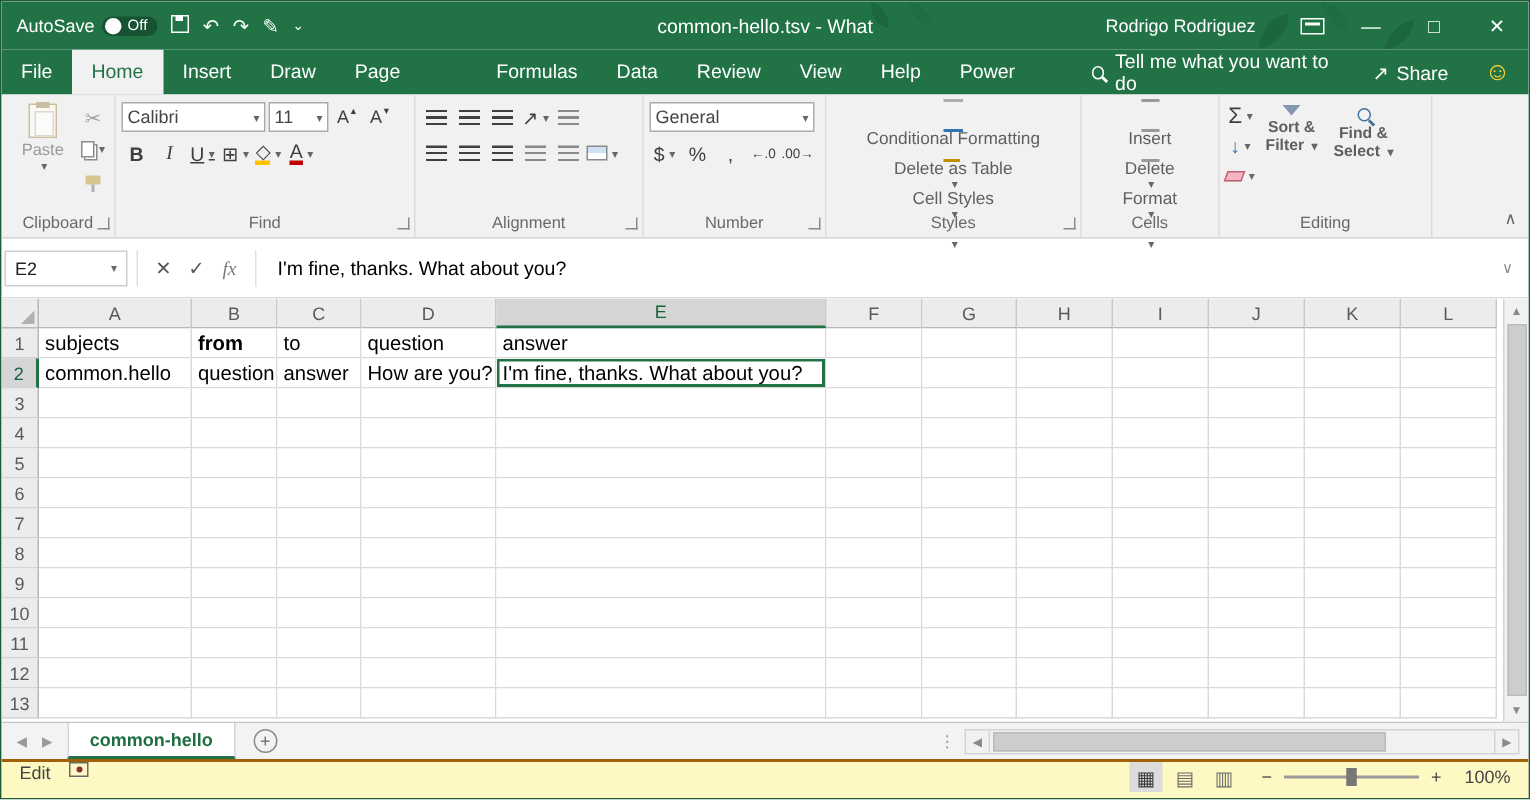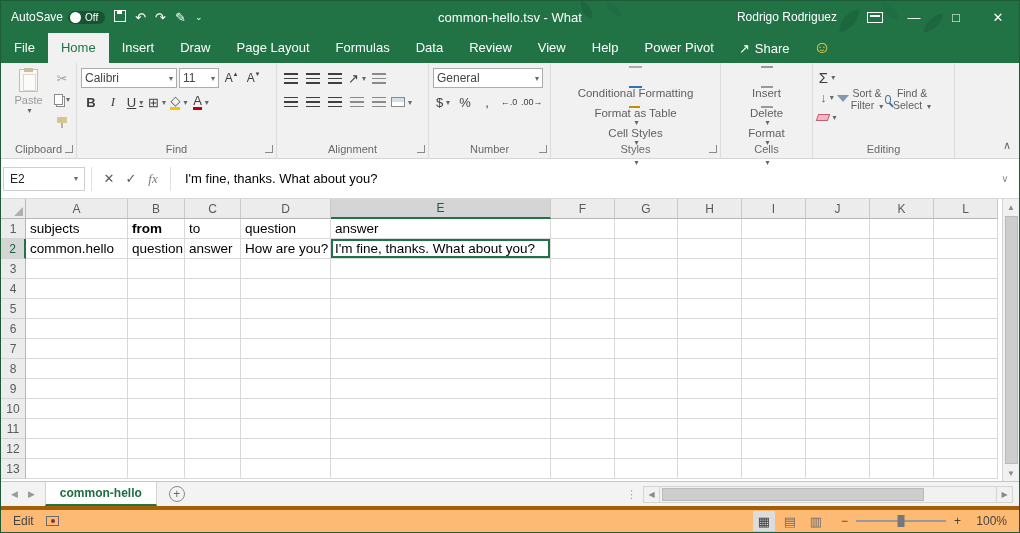--- a/index.html
+++ b/index.html
@@ -60,21 +60,21 @@
   .i-bars.lite { background: repeating-linear-gradient(to bottom, #8a8a8a 0 1.5px, transparent 1.5px 4.5px); }
   .i-merge { width: 14px; height: 10px; border: 1px solid #8a8a8a; background: linear-gradient(to bottom, #cfe0f0 50%, #fff 50%); display: inline-block; }
   .numtiny { font-size: 9px; color: #3f3f3f; letter-spacing: 0; }
   .stybtn { display: flex; align-items: center; gap: 19px; height: 20px; font-size: 11.5px; color: #5f5f5f; padding: 0 3px; flex-direction: column; }
   .i-cf { width: 13px; height: 13px; border: 1px solid #adadad; background: linear-gradient(180deg, #f4b183 0 33%, #9dc3e6 33% 66%, #c5e0b4 66%); }
   .i-ft { width: 13px; height: 13px; border: 1px solid #2e75b6; background: linear-gradient(#bdd7ee 4px, #fff 4px); }
   .i-cs { width: 11px; height: 11px; background: #ffe699; border: 1px solid #bf9000; box-shadow: 3px 3px 0 -1px #9dc3e6; margin-right: 3px; }
   .i-ins { width: 12px; height: 12px; border: 1px solid #9a9a9a; background: linear-gradient(#e2efda 50%, #fff 50%); }
   .i-del { width: 12px; height: 12px; border: 1px solid #9a9a9a; background: linear-gradient(#fbe5e5 50%, #fff 50%); }
   .i-fmt { width: 12px; height: 12px; border: 1px solid #9a9a9a; background: repeating-linear-gradient(to bottom, #d9d9d9 0 3px, #fff 3px 6px); }
-  .bigbtn { width: 48px; display: flex; align-items: center; padding-top: 4px; color: #5f5f5f; }
+  .bigbtn { width: 48px; display: flex; flex-direction: column; align-items: center; padding-top: 4px; color: #5f5f5f; font-weight: bold; }
   .bigbtn .blabel { font-size: 10.5px; text-align: center; line-height: 1.1; margin-top: 3px; }
   .i-funnel { width: 0; height: 0; border-left: 6px solid transparent; border-right: 6px solid transparent; border-top: 7px solid #8497b0; position: relative; display: inline-block; }
   .i-eraser { width: 12px; height: 7px; background: #f4b6c2; border: 1px solid #c06070; transform: skewX(-20deg); display: inline-block; }
   .mini-col { display: flex; flex-direction: column; gap: 1px; padding-top: 2px; }
   .mini-col .sbtn { height: 19px; }
   .collapse { position: absolute; right: 8px; bottom: 6px; color: #666; font-size: 11px; }
   .sum { font-size: 15px; color: #3f3f3f; }
 
   
   .formula-row { height: 40px; background: #fff; border-bottom: 1px solid #d9d9d9; display: flex; align-items: center; padding: 0 2px; flex: 0 0 auto; }
@@ -109,21 +109,21 @@
   .sheettab { background: #fff; border-right: 1px solid #d4d4d4; border-left: 1px solid #d4d4d4; border-bottom: 2px solid #217346; display: flex; align-items: center; padding: 0 14px; font-size: 12px; font-weight: bold; color: #1e6e42; }
   .addsheet { width: 16px; height: 16px; border: 1px solid #8a8a8a; border-radius: 50%; color: #6a6a6a; font-size: 12px; display: flex; align-items: center; justify-content: center; align-self: center; margin-left: 12px; }
   .sheet-spacer { flex: 1; }
   .splitdots { display: flex; align-items: center; color: #9a9a9a; font-size: 11px; padding: 0 6px; }
   .hscroll { display: flex; align-items: center; width: 370px; margin-right: 6px; }
   .hscroll .harrow { width: 17px; height: 17px; display: flex; align-items: center; justify-content: center; color: #8a8a8a; font-size: 8px; background: #f1f1f1; border: 1px solid #d4d4d4; }
   .htrack { flex: 1; height: 17px; background: #f1f1f1; border-top: 1px solid #d4d4d4; border-bottom: 1px solid #d4d4d4; position: relative; }
   .hthumb { position: absolute; left: 2px; top: 1px; bottom: 1px; width: 78%; background: #cdcdcd; border: 1px solid #bababa; }
 
   
-  .statusbar { height: 26px; background: #fdba74; border-top: 4px solid #a16207; display: flex; align-items: center; font-size: 12px; color: #444; flex: 0 0 auto; }
+  .statusbar { height: 26px; background: #fef9c3; border-top: 2px solid #a16207; display: flex; align-items: flex-start; font-size: 12px; color: #444; flex: 0 0 auto; }
   .mode { margin-left: 12px; }
   .i-macro { width: 13px; height: 10px; border: 1px solid #6a6a6a; margin-left: 12px; position: relative; display: inline-block; }
   .i-macro::after { content: ""; position: absolute; left: 4px; top: 2px; width: 4px; height: 4px; border-radius: 50%; background: #8a3030; }
   .sb-right { margin-left: auto; display: flex; align-items: center; gap: 4px; padding-right: 12px; }
   .vbtn { width: 22px; height: 20px; display: flex; align-items: center; justify-content: center; color: #6d6d6d; font-size: 13px; }
   .vbtn.active { background: #dcdcdc; color: #3a3a3a; }
   .zoomctl { display: flex; align-items: center; gap: 8px; margin-left: 10px; }
   .ztrack { width: 90px; height: 2px; background: #999; position: relative; }
   .zthumb { position: absolute; left: 50%; top: -5px; width: 7px; height: 12px; background: #777; transform: translateX(-50%); }
   .zoomval { width: 38px; text-align: right; }
@@ -173,20 +173,24 @@
       <span class="rtab active">Home</span>
       <span class="rtab">Insert</span>
       <span class="rtab">Draw</span>
       <span class="rtab">Page Layout</span>
       <span class="rtab">Formulas</span>
       <span class="rtab">Data</span>
       <span class="rtab">Review</span>
       <span class="rtab">View</span>
       <span class="rtab">Help</span>
       <span class="rtab">Power Pivot</span>
+      <div class="tellme">
+      <span class="i-mag"></span>
+      <span>Tell me what you want to do</span>
+    </div>
     <div class="sharebox">
       <span>↗</span>
       <span>Share</span>
     </div>
     <div class="smiley">
       <span>☺</span>
     </div>
   </div>
 
   <div class="ribbon">
@@ -322,21 +326,21 @@
     </div>
 
     <div class="group" style="width:170px">
       <div class="stybtn">
         <span class="i-cf"></span>
         <span>Conditional Formatting</span>
         <span class="dd">▾</span>
       </div>
       <div class="stybtn">
         <span class="i-ft"></span>
-        <span>Format as Table</span>
+        <span>Delete as Table</span>
         <span class="dd">▾</span>
       </div>
       <div class="stybtn">
         <span class="i-cs"></span>
         <span>Cell Styles</span>
         <span class="dd">▾</span>
       </div>
       <div class="g-label">Styles</div>
       <span class="launcher"></span>
     </div>

